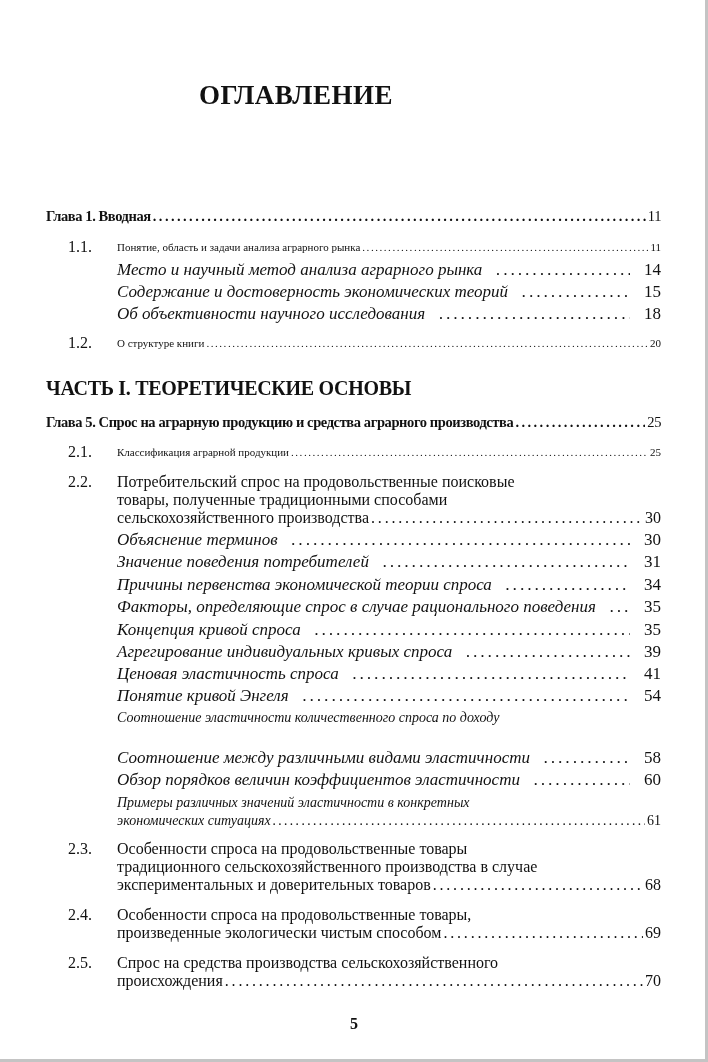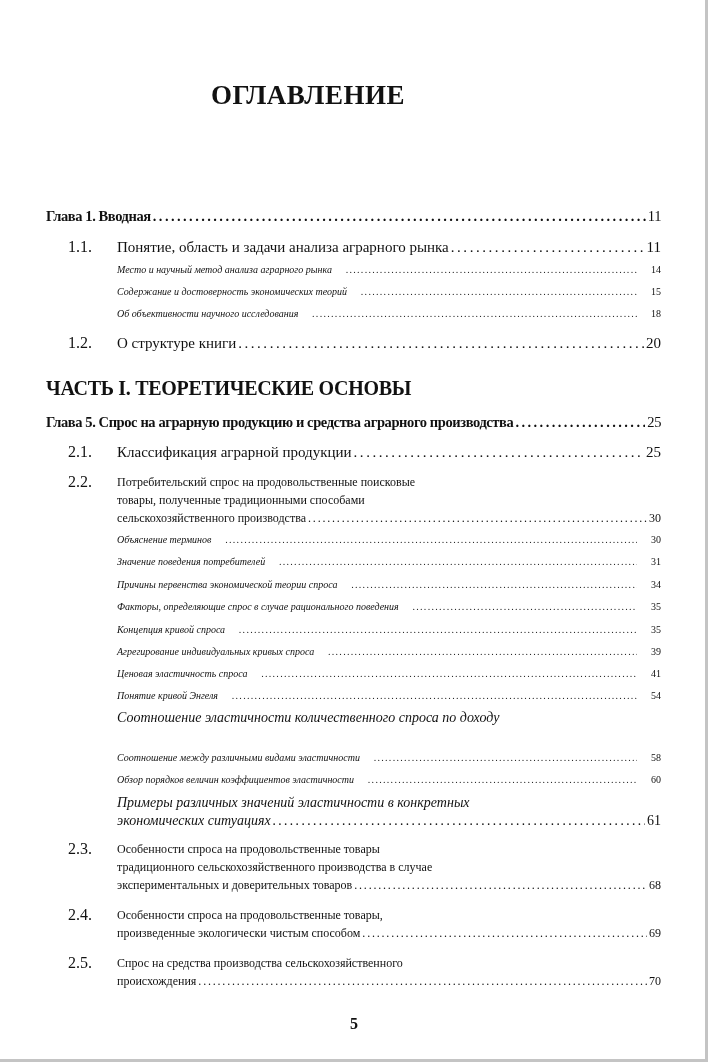--- a/index.html
+++ b/index.html
@@ -1,30 +1,30 @@
 <!DOCTYPE html>
 <html><head>
 <meta charset="utf-8">
 <style>
   html, body { margin: 0; padding: 0; background: #ffffff; }
   body { width: 708px; height: 1062px; position: relative; overflow: hidden; font-family: "Liberation Serif", "DejaVu Serif", serif; color: #111; }
   .page { position: absolute; left: 0; top: 0; width: 705px; height: 1059px; background: #fff; border-right: 3px solid #c4c4c4; border-bottom: 3px solid #c4c4c4; }
-  .title { position: absolute; left: 0; width: 592px; top: 80px; text-align: center; font-weight: bold; font-size: 27px; letter-spacing: 0.5px; padding-left: 12px; }
+  .title { position: absolute; left: 0; width: 592px; top: 80px; text-align: center; font-weight: bold; font-size: 27px; letter-spacing: 0.5px; }
   .row { position: absolute; left: 46px; width: 615px; display: flex; align-items: flex-end; white-space: nowrap; }
   .row .txt { white-space: nowrap; }
   .row .dots { flex: 1; overflow: hidden; white-space: nowrap; margin: 0 2px 0 2px; letter-spacing: 1.2px; }
   .row .dots::before { content: ". . . . . . . . . . . . . . . . . . . . . . . . . . . . . . . . . . . . . . . . . . . . . . . . . . . . . . . . . . . . . . . . . . . . . . . . . . . . . . . . . . . . . . . . . . . . . . . . . . . . . . . . . . . . . . . . . . . . . . . . . . . . . . . . . . . . . . . . . . . . . . . . . . . . . . . . . . . . . . . . . . . . . . . . . . . . . . . . . . . . . . . . . . . . . . . . . . . . . . . . . . . . ."; letter-spacing: -0.6px; }
   .row .pg { white-space: nowrap; }
   .bold { font-weight: bold; font-size: 14.5px; line-height: 18px; letter-spacing: -0.4px; }
-  .sec { font-size: 15px; line-height: 18px; }
-  .sub { font-size: 10px; line-height: 18px; font-style: italic; gap: 12px; }
+  .sec { font-size: 11px; line-height: 18px; }
+  .sub { font-size: 17px; line-height: 18px; font-style: italic; gap: 12px; }
   .sub .pg { font-style: normal; }
   .part { position: absolute; left: 46px; top: 377px; font-weight: bold; font-size: 20px; letter-spacing: -0.3px; }
   .num { position: absolute; left: 68px; font-size: 16px; line-height: 18px; }
-  .multi { position: absolute; left: 117px; width: 544px; font-size: 12px; line-height: 18px; }
+  .multi { position: absolute; left: 117px; width: 544px; font-size: 16px; line-height: 18px; }
   .multi.it { font-style: italic; font-size: 14px; }
   .multi .line { white-space: nowrap; height: 18px; }
   .multi .last { display: flex; align-items: flex-end; white-space: nowrap; }
   .multi .last .dots { flex: 1; overflow: hidden; white-space: nowrap; margin: 0 2px; }
   .multi .last .dots::before { content: ". . . . . . . . . . . . . . . . . . . . . . . . . . . . . . . . . . . . . . . . . . . . . . . . . . . . . . . . . . . . . . . . . . . . . . . . . . . . . . . . . . . . . . . . . . . . . . . . . . . . . . . . . . . . . . . . . . . . . . . . . . . . . . . . . . . . . . . . . . . . ."; letter-spacing: -0.6px; }
   .multi.it .pg { font-style: normal; }
   .footer { position: absolute; left: 0; width: 708px; top: 1015px; text-align: center; font-weight: bold; font-size: 16px; }
 </style>
 </head>
 <body>

